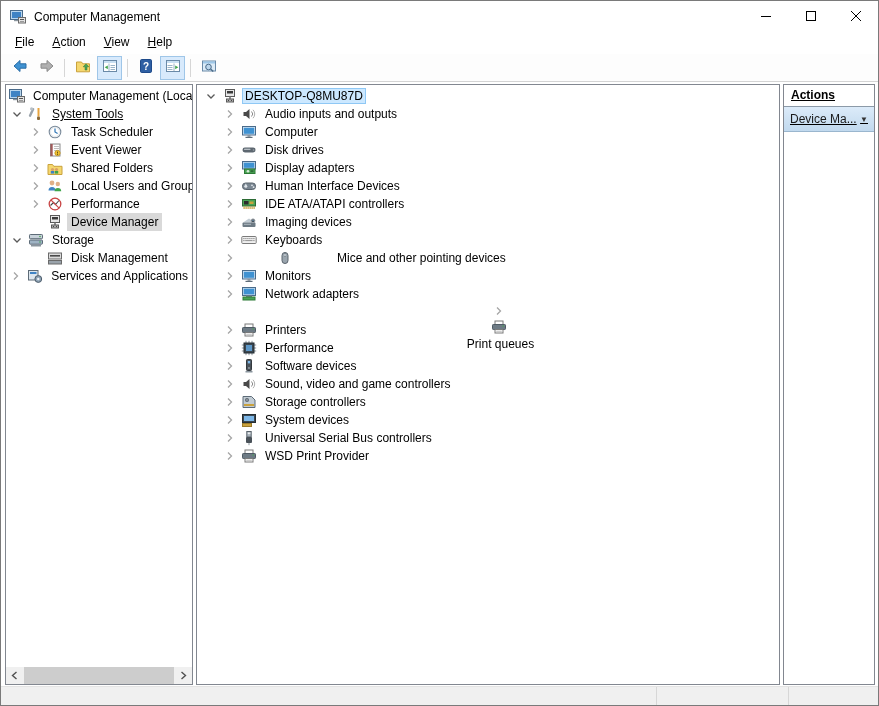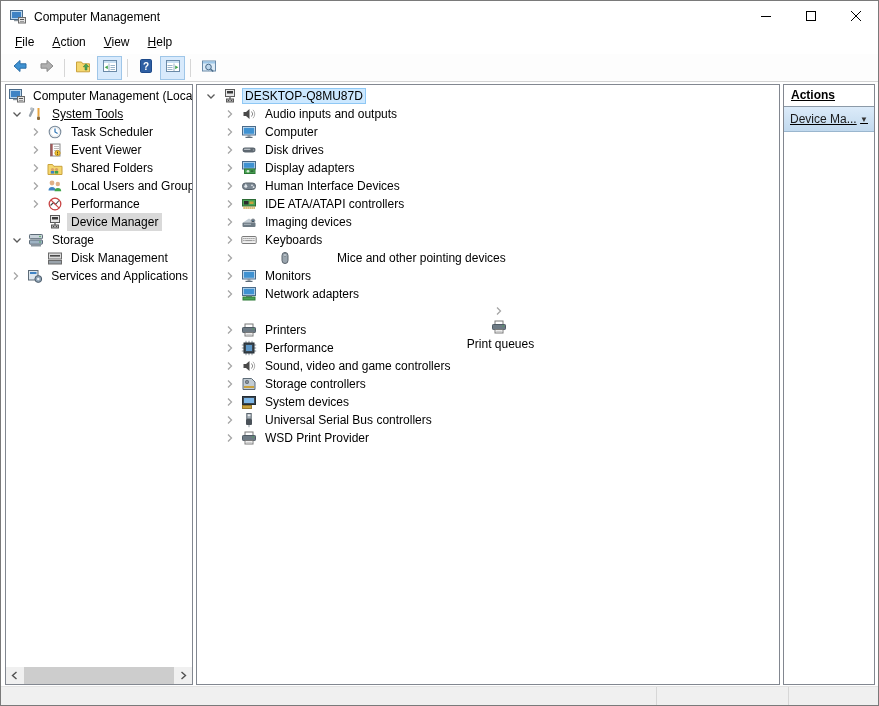--- a/index.html
+++ b/index.html
@@ -520,20 +520,32 @@
                 <rect x="3" y="3" width="10" height="10" fill="#3b4750" stroke="#242d33"></rect>
                 <rect x="5" y="5" width="6" height="6" fill="#5d98c9"></rect>
               </svg></span>
             <span class="tlabel">Performance</span>
           </div>
           <div class="trow" style="padding-left: 25px;">
             <span class="chev"><svg viewBox="0 0 16 16">
                 <path d="M6 4.5 L9.5 8 L6 11.5" fill="none" stroke="#a6a6a6" stroke-width="1.3"></path>
               </svg></span>
             <span class="ticon"><svg viewBox="0 0 16 16">
+                <rect x="5.5" y="1.5" width="5" height="11" rx="0.8" fill="#4a5259" stroke="#33393e"></rect>
+                <rect x="6.8" y="3" width="2.4" height="2.4" fill="#7db7e8"></rect>
+                <circle cx="8" cy="10" r="0.9" fill="#9aa5ae"></circle>
+                <rect x="4.5" y="13" width="7" height="1.5" fill="#8a959e"></rect>
+              </svg></span>
+            <span class="tlabel">Software devices</span>
+          </div>
+          <div class="trow" style="padding-left: 25px;">
+            <span class="chev"><svg viewBox="0 0 16 16">
+                <path d="M6 4.5 L9.5 8 L6 11.5" fill="none" stroke="#a6a6a6" stroke-width="1.3"></path>
+              </svg></span>
+            <span class="ticon"><svg viewBox="0 0 16 16">
                 <path d="M2.5 6 H5 l3.5 -3 v10 L5 10 H2.5 Z" fill="#4a4a4a"></path>
                 <path d="M10.5 5.5 a3.5 3.5 0 0 1 0 5" stroke="#8a8a8a" fill="none" stroke-width="1"></path>
                 <path d="M12 3.8 a6 6 0 0 1 0 8.4" stroke="#b0b0b0" fill="none" stroke-width="1"></path>
               </svg></span>
             <span class="tlabel">Sound, video and game controllers</span>
           </div>
           <div class="trow" style="padding-left: 25px;">
             <span class="chev"><svg viewBox="0 0 16 16">
                 <path d="M6 4.5 L9.5 8 L6 11.5" fill="none" stroke="#a6a6a6" stroke-width="1.3"></path>
               </svg></span>

